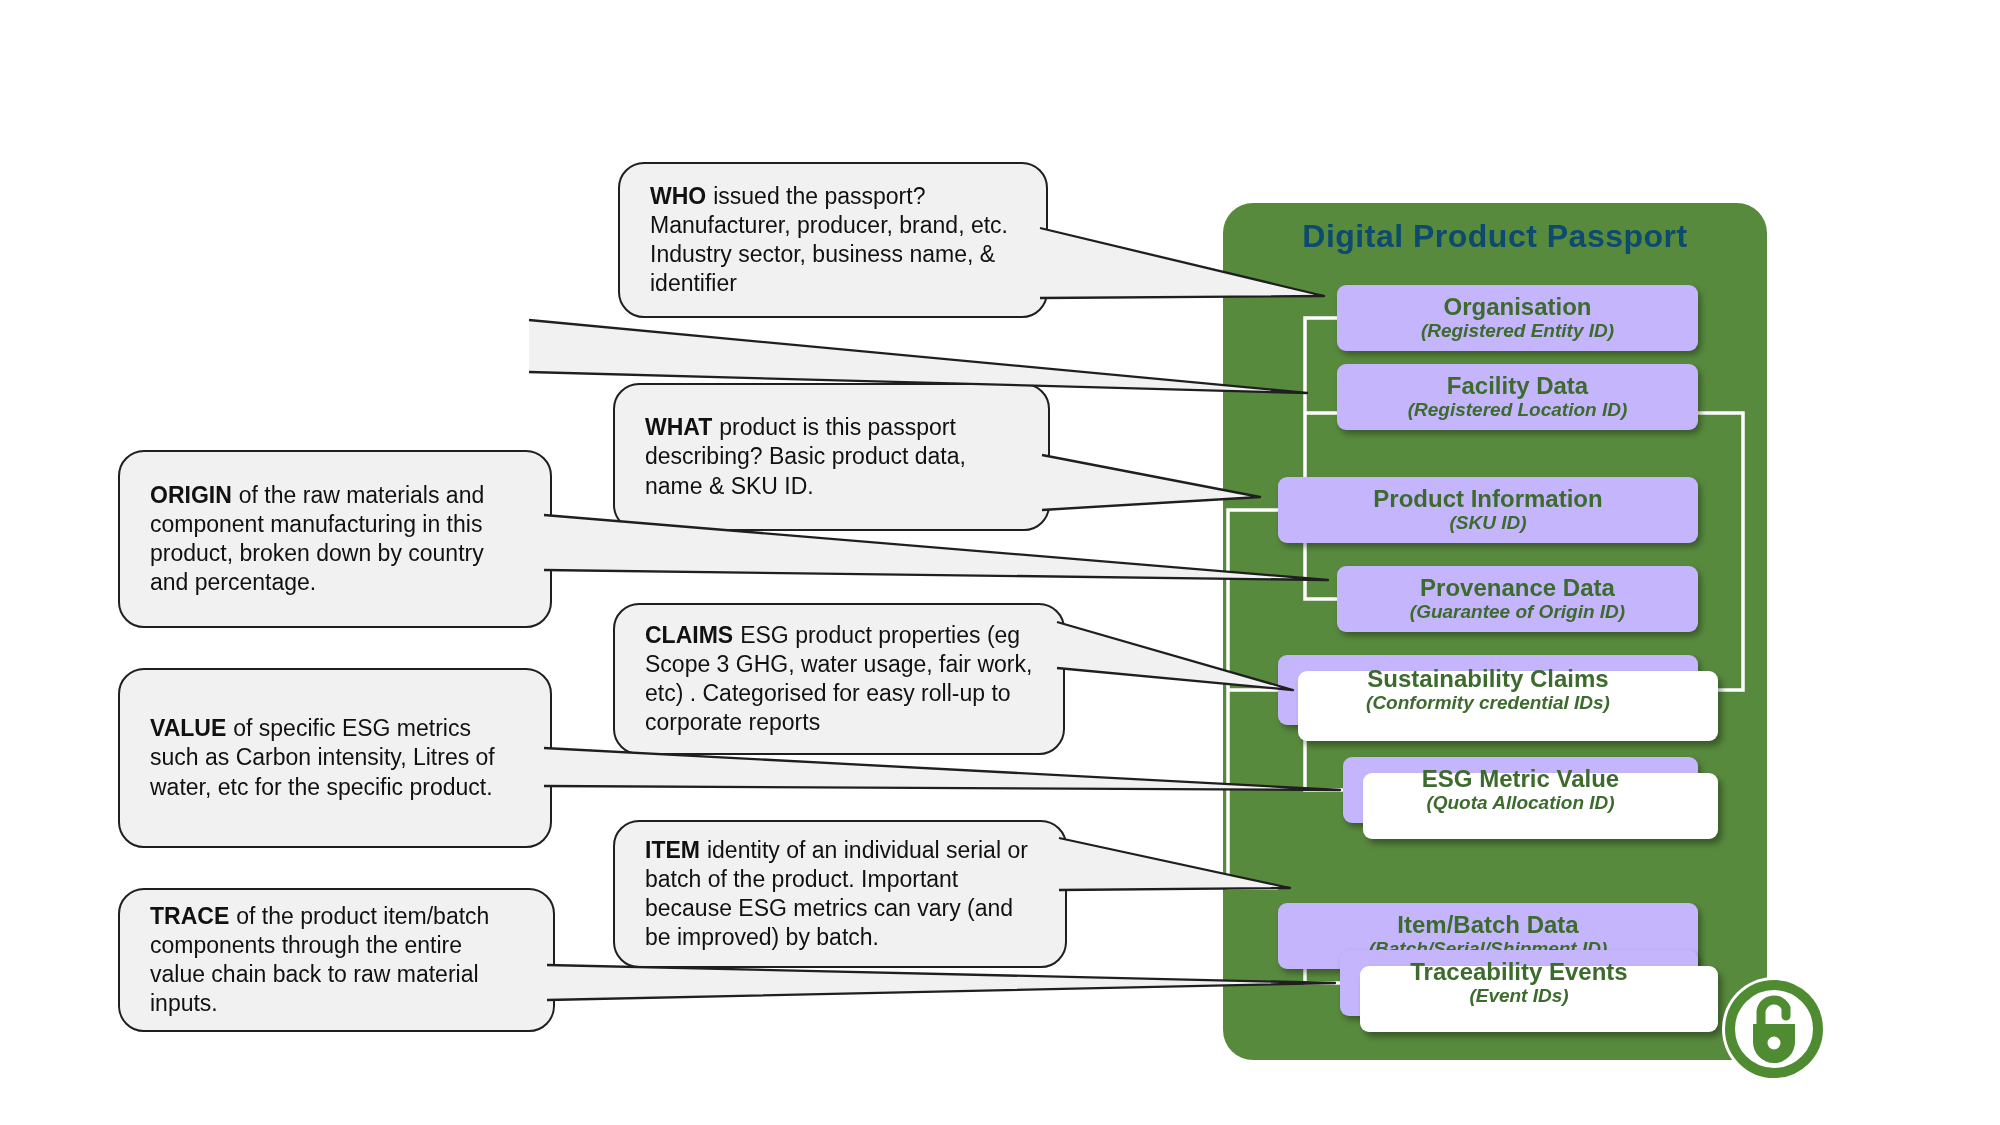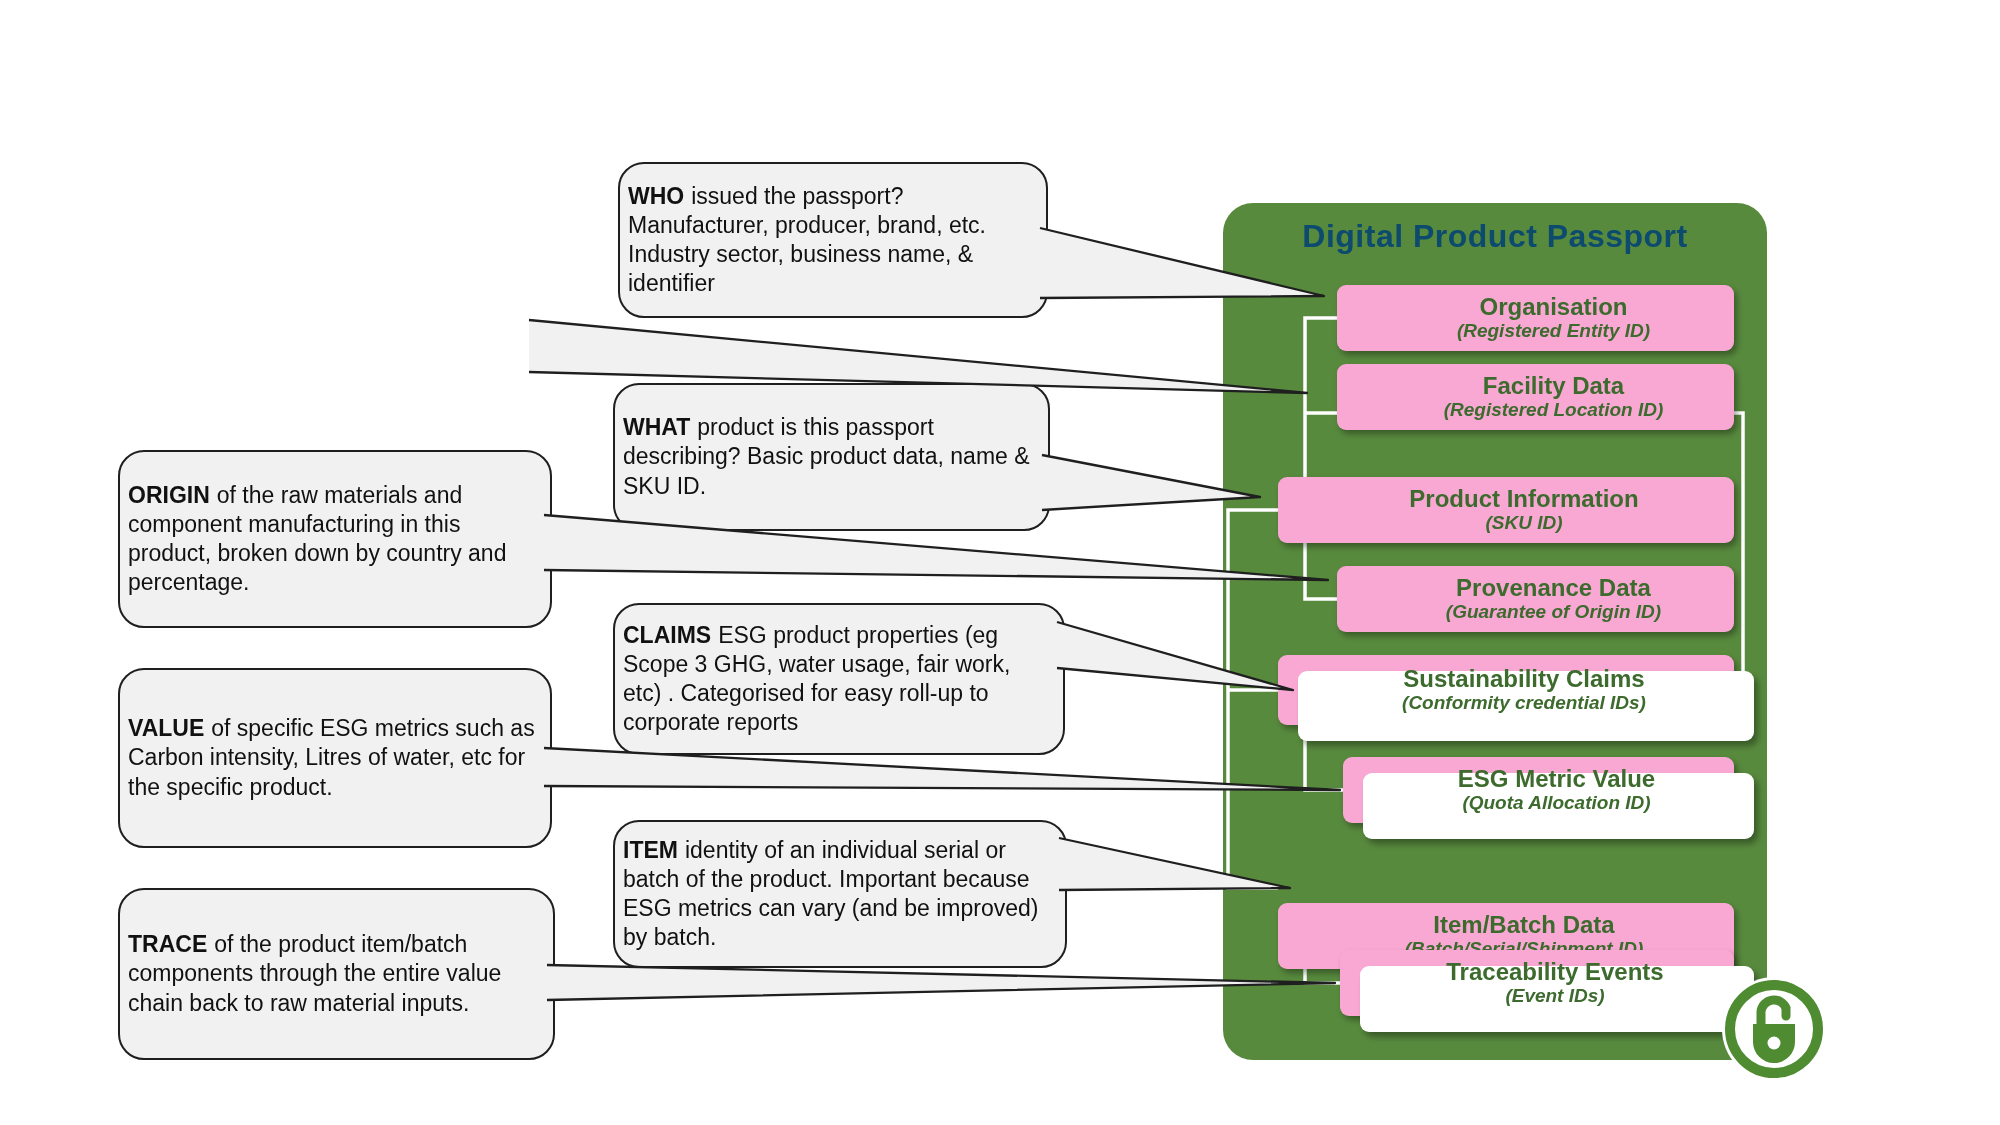--- a/index.html
+++ b/index.html
@@ -12,38 +12,37 @@
     position:absolute;left:1223px;top:203px;width:544px;height:857px;
     background:#588a3e;border-radius:30px;
   }
   .panel-title{
     position:absolute;left:1223px;top:218px;width:544px;
     text-align:center;color:#0c4a6e;font-size:32px;font-weight:bold;
     letter-spacing:.5px;
   }
   
   .box{
-    position:absolute;background:#f9a8d4;border-radius:9px;
+    position:absolute;background:#c4b5fd;border-radius:9px;
     box-shadow:3px 4px 6px rgba(0,0,0,.35);
     display:flex;flex-direction:column;align-items:center;justify-content:center;
     z-index:5;
-    padding-left:36px;
   }
   .box .box-name{color:#3c6b2d;font-size:24px;font-weight:600;line-height:1.15;}
   .box .box-id{color:#3c6b2d;font-size:19px;font-style:italic;font-weight:600;line-height:1.2;}
   .box.stacked::after{
     content:"";position:absolute;left:20px;top:16px;width:100%;height:100%;
     background:#ffffff;border-radius:9px;z-index:-1;
     box-shadow:4px 5px 6px rgba(0,0,0,.35);
   }
   
   .callout{
     position:absolute;background:#f1f1f1;border:2.5px solid #1f1f1f;
     border-radius:26px;display:flex;align-items:center;
-    padding:10px 8px;box-sizing:border-box;z-index:8;
+    padding:10px 30px;box-sizing:border-box;z-index:8;
     color:#111111;font-size:23px;line-height:1.27;
   }
   .callout .lead{font-weight:bold;margin-right:7px;}
   
   svg.layer{position:absolute;left:0;top:0;z-index:3;}
   svg.layer.tails{z-index:9;}
   svg.layer.lock{z-index:10;}
   .treeline{fill:none;stroke:#ffffff;stroke-width:3.5px;}
   .tail{fill:#f1f1f1;stroke:#1f1f1f;stroke-width:2.3px;stroke-linejoin:round;}
 </style>
@@ -109,21 +108,21 @@
   </div>
   <div class="callout" style="left:613px;top:603px;width:452px;height:152px;">
     <div><span class="lead">CLAIMS</span><span>ESG  product properties (eg Scope 3 GHG, water usage, fair work, etc) . Categorised for easy roll-up to corporate reports</span></div>
   </div>
   <div class="callout" style="left:118px;top:668px;width:434px;height:180px;">
     <div><span class="lead">VALUE</span><span>of specific ESG metrics such as Carbon intensity, Litres of water, etc for the specific product.</span></div>
   </div>
   <div class="callout" style="left:613px;top:820px;width:454px;height:148px;">
     <div><span class="lead">ITEM</span><span>identity of an individual serial or batch of the product.  Important because ESG metrics can vary (and be improved) by batch.</span></div>
   </div>
-  <div class="callout" style="left:118px;top:888px;width:437px;height:172px;">
+  <div class="callout" style="left:118px;top:888px;width:437px;height:144px;">
     <div><span class="lead">TRACE</span><span>of the product item/batch components through the entire value chain back to raw material inputs.</span></div>
   </div>
 
   <svg class="layer tails" width="2000" height="1125">
     <path class="tail" d="M1040,228 L1324,296 L1040,298"></path>
     <path class="tail" d="M529,320 L1307,393 L529,372"></path>
     <path class="tail" d="M1042,455 L1260,497 L1042,510"></path>
     <path class="tail" d="M544,515 L1328,580 L544,570"></path>
     <path class="tail" d="M1057,622 L1293,690 L1057,668"></path>
     <path class="tail" d="M544,748 L1340,790 L544,786"></path>

